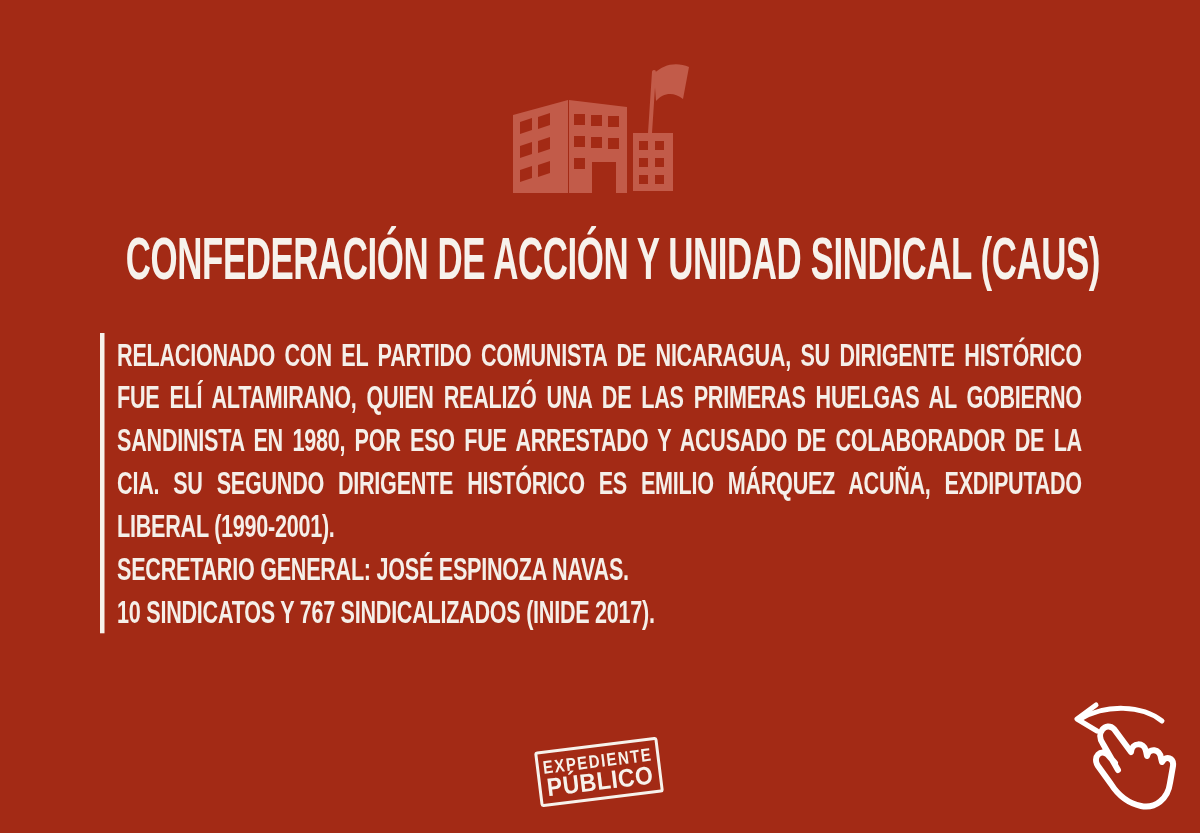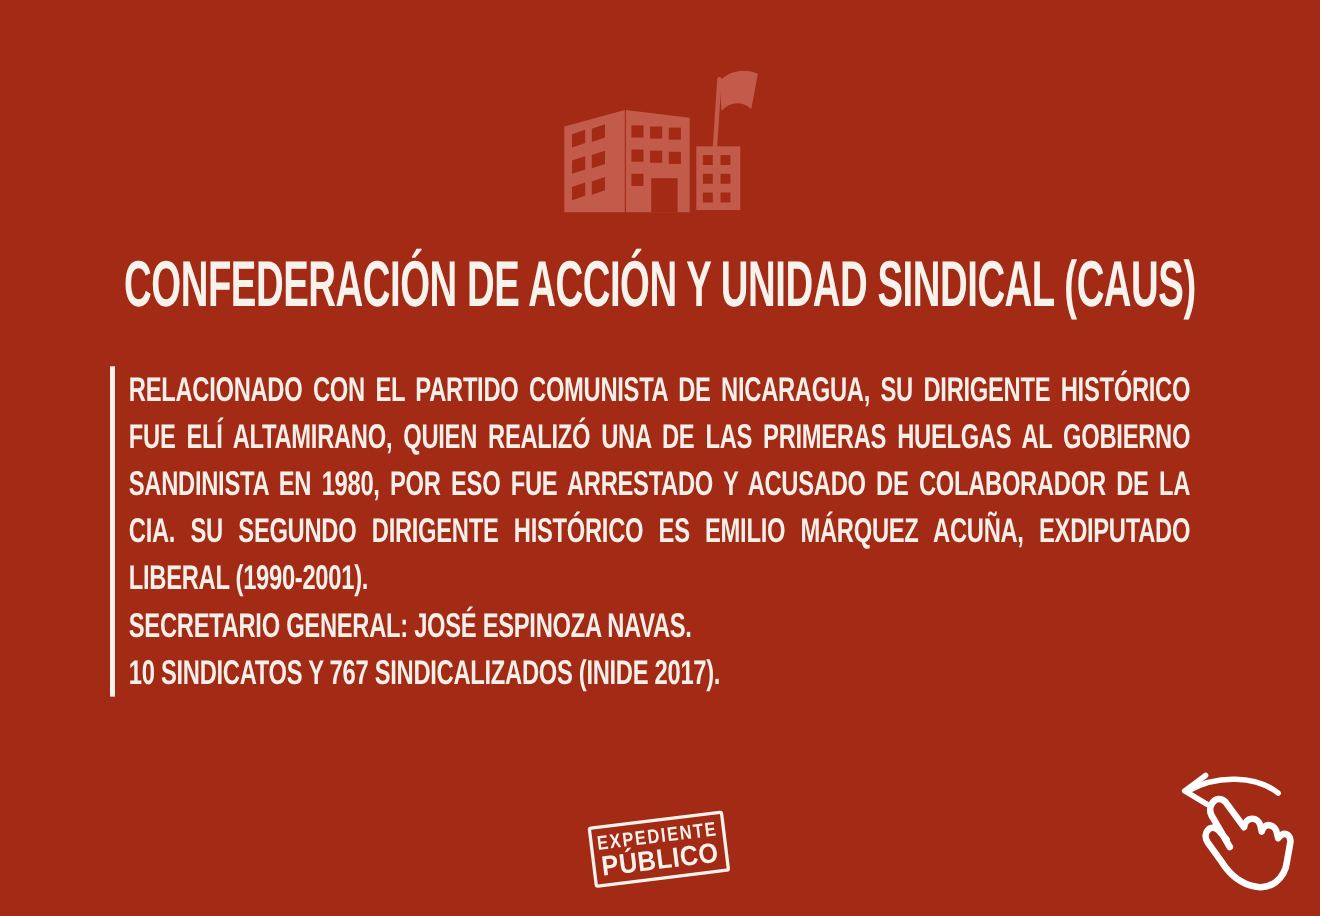--- a/index.html
+++ b/index.html
@@ -22,21 +22,21 @@
   }
 
   
   .title-wrap {
     position: absolute;
     left: 0; right: 0;
     top: 208px;
     height: 102px;
     display: flex;
     align-items: center;
-    justify-content: center;
+    justify-content: flex-end;
   }
   .title {
     font-size: 42px;
     font-weight: bold;
     color: #F7F2EC;
     letter-spacing: -0.5px;
     white-space: nowrap;
     transform: scale(0.83, 1.4);
   }
 

